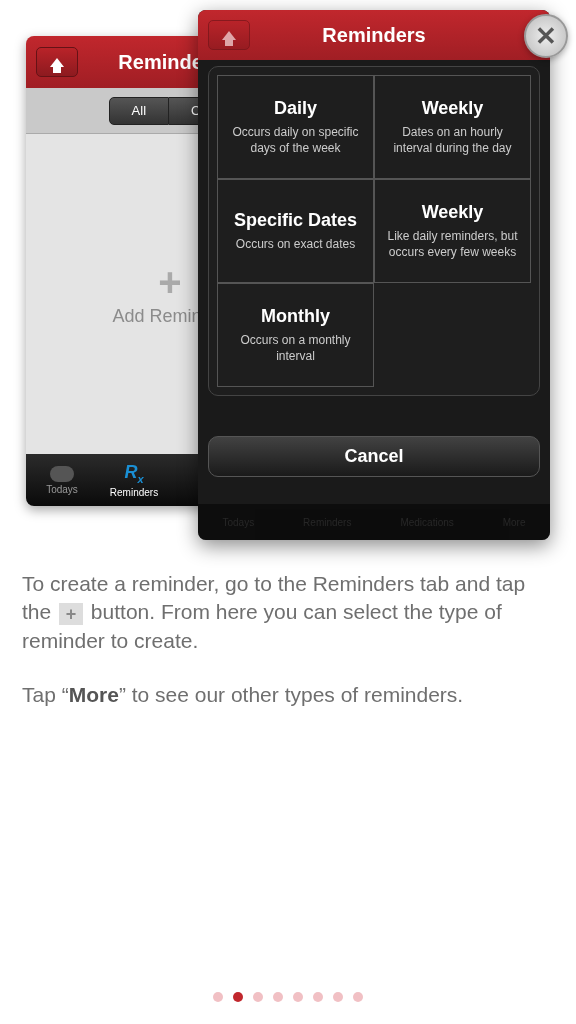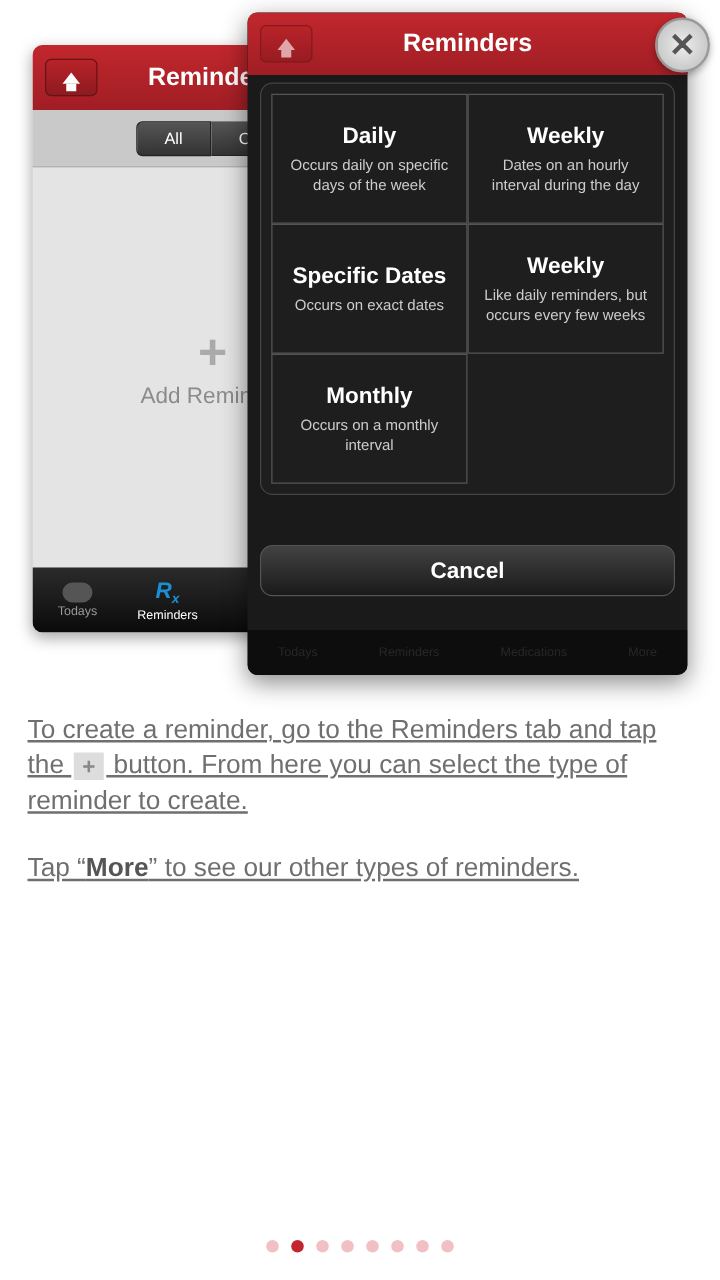--- a/index.html
+++ b/index.html
@@ -259,21 +259,21 @@
     font-size:18px;
     opacity:0.3;
   }
   
   .instructions {
     padding: 30px 22px 0 22px;
     font-size: 21px;
     color: #6f6f6f;
     line-height: 1.35;
   }
-  .instructions p { margin-bottom: 26px; text-decoration: underline; }
+  .instructions p { margin-bottom: 26px; }
   .inline-plus {
     display:inline-flex;
     width:24px; height:22px;
     background:#ddd;
     align-items:center;
     justify-content:center;
     color:#888;
     font-weight:bold;
     font-size:18px;
     vertical-align: middle;

